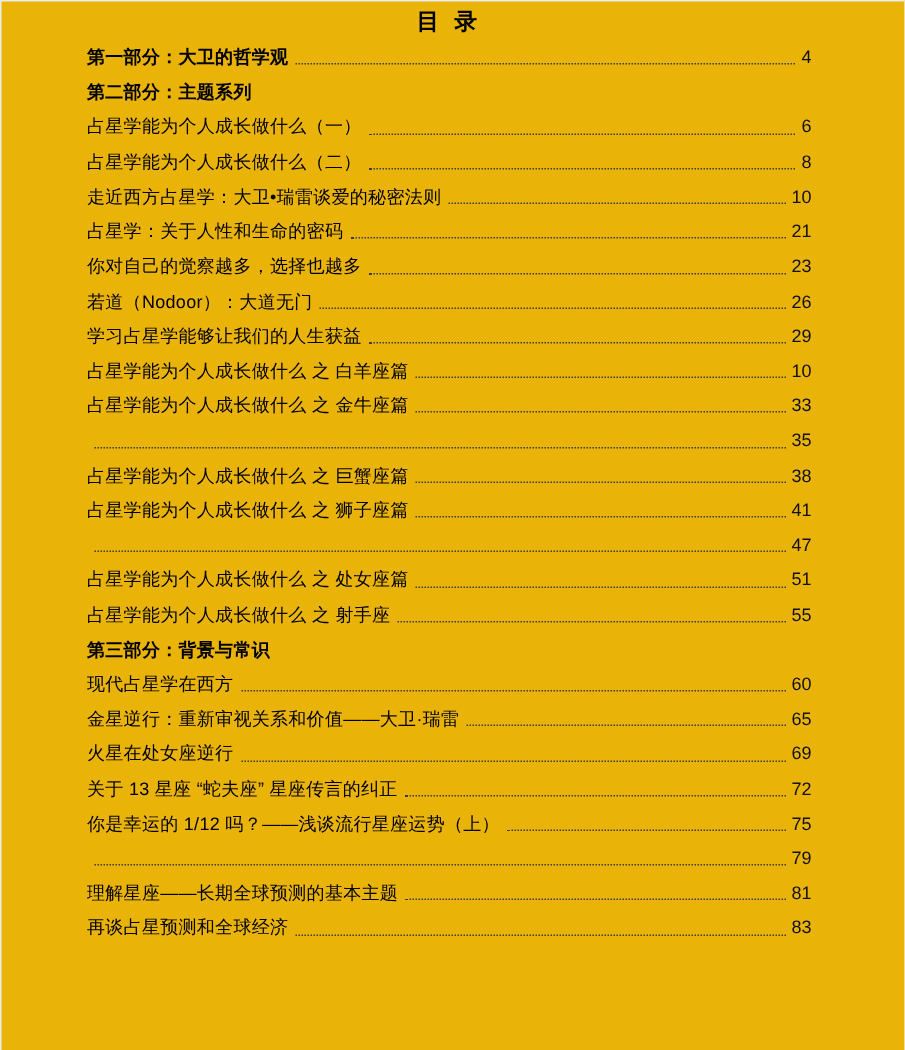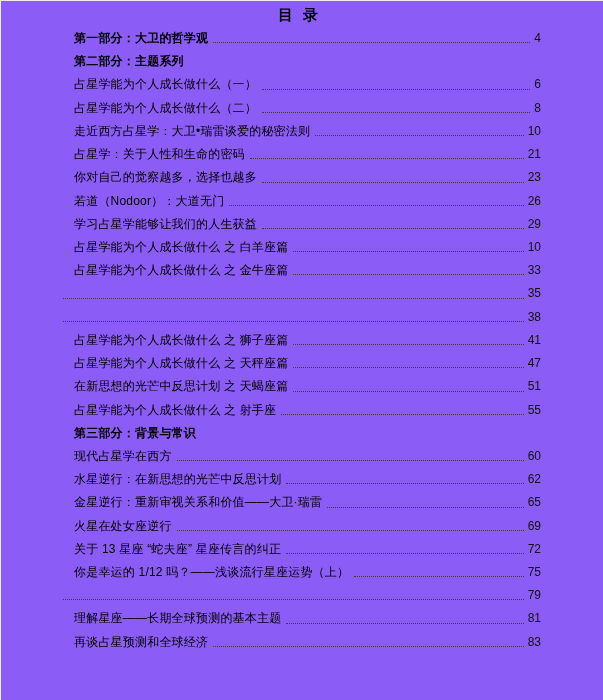--- a/index.html
+++ b/index.html
@@ -15,21 +15,21 @@
     color: #000000;
     position: relative;
   }
   .page {
     position: absolute;
     top: 0;
     left: 0;
     width: 603px;
     height: 700px;
     box-sizing: border-box;
-    background: #8b5cf6;
+    background: #eab308;
     padding: 3px 62px 0 57px;
     border-top: 1px solid #ececec;
     border-left: 1px solid #ececec;
   }
   .doc-title {
     text-align: center;
     font-weight: bold;
     font-size: 15px;
     height: 23px;
     line-height: 21px;
@@ -46,21 +46,20 @@
     font-size: 12px;
     line-height: 23.22px;
     white-space: nowrap;
   }
   .toc-row.bold .label {
     font-weight: bold;
   }
   .label {
     flex: 0 0 auto;
     letter-spacing: 0.2px;
-    margin-left: 16px;
   }
   .leader {
     flex: 1 1 auto;
     height: 0;
     border-bottom: 1px dotted #3c3c3c;
     margin: 0 4px 7px 5px;
   }
   .leader.hidden {
     border-bottom: none;
   }
@@ -129,59 +128,54 @@
       <div class="toc-row">
         <span class="label">占星学能为个人成长做什么 之 金牛座篇</span>
         <span class="leader"></span>
         <span class="pageno">33</span>
       </div>
       <div class="toc-row">
         <span class="leader"></span>
         <span class="pageno">35</span>
       </div>
       <div class="toc-row">
+        <span class="label">占星学能为个人成长做什么 之 巨蟹座篇</span>
         <span class="leader"></span>
         <span class="pageno">38</span>
       </div>
       <div class="toc-row">
         <span class="label">占星学能为个人成长做什么 之 狮子座篇</span>
         <span class="leader"></span>
         <span class="pageno">41</span>
       </div>
       <div class="toc-row">
-        <span class="label">占星学能为个人成长做什么 之 天秤座篇</span>
         <span class="leader"></span>
         <span class="pageno">47</span>
       </div>
       <div class="toc-row">
-        <span class="label">在新思想的光芒中反思计划 之 天蝎座篇</span>
+        <span class="label">占星学能为个人成长做什么 之 处女座篇</span>
         <span class="leader"></span>
         <span class="pageno">51</span>
       </div>
       <div class="toc-row">
         <span class="label">占星学能为个人成长做什么 之 射手座</span>
         <span class="leader"></span>
         <span class="pageno">55</span>
       </div>
       <div class="toc-row bold">
         <span class="label">第三部分：背景与常识</span>
         <span class="leader hidden"></span>
         <span class="pageno"></span>
       </div>
       <div class="toc-row">
         <span class="label">现代占星学在西方</span>
         <span class="leader"></span>
         <span class="pageno">60</span>
       </div>
       <div class="toc-row">
-        <span class="label">水星逆行：在新思想的光芒中反思计划</span>
-        <span class="leader"></span>
-        <span class="pageno">62</span>
-      </div>
-      <div class="toc-row">
         <span class="label">金星逆行：重新审视关系和价值——大卫·瑞雷</span>
         <span class="leader"></span>
         <span class="pageno">65</span>
       </div>
       <div class="toc-row">
         <span class="label">火星在处女座逆行</span>
         <span class="leader"></span>
         <span class="pageno">69</span>
       </div>
       <div class="toc-row">

